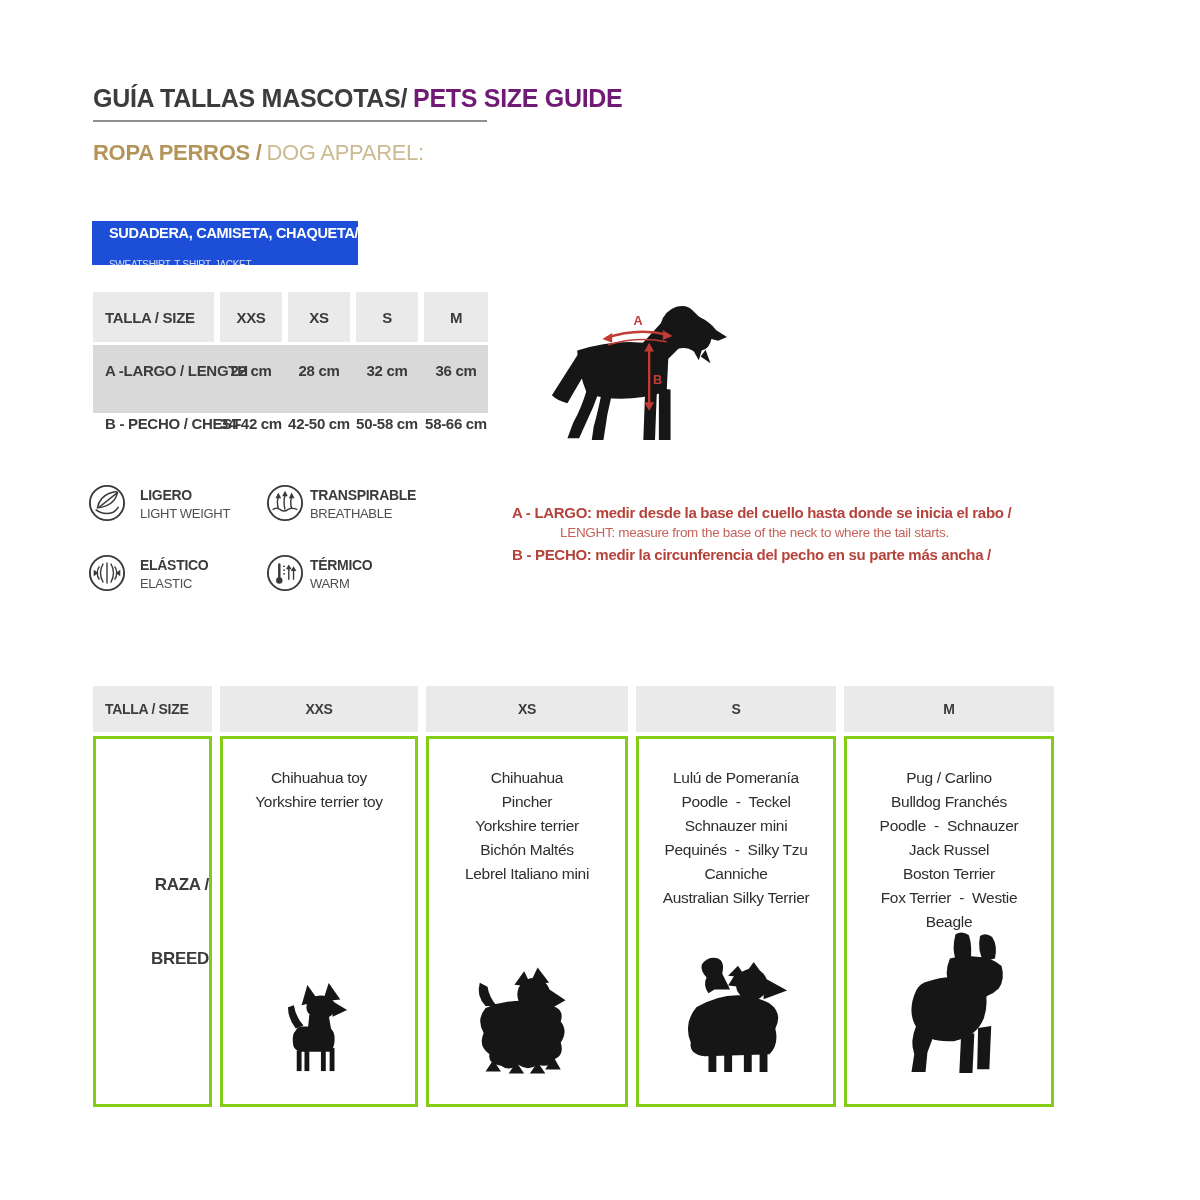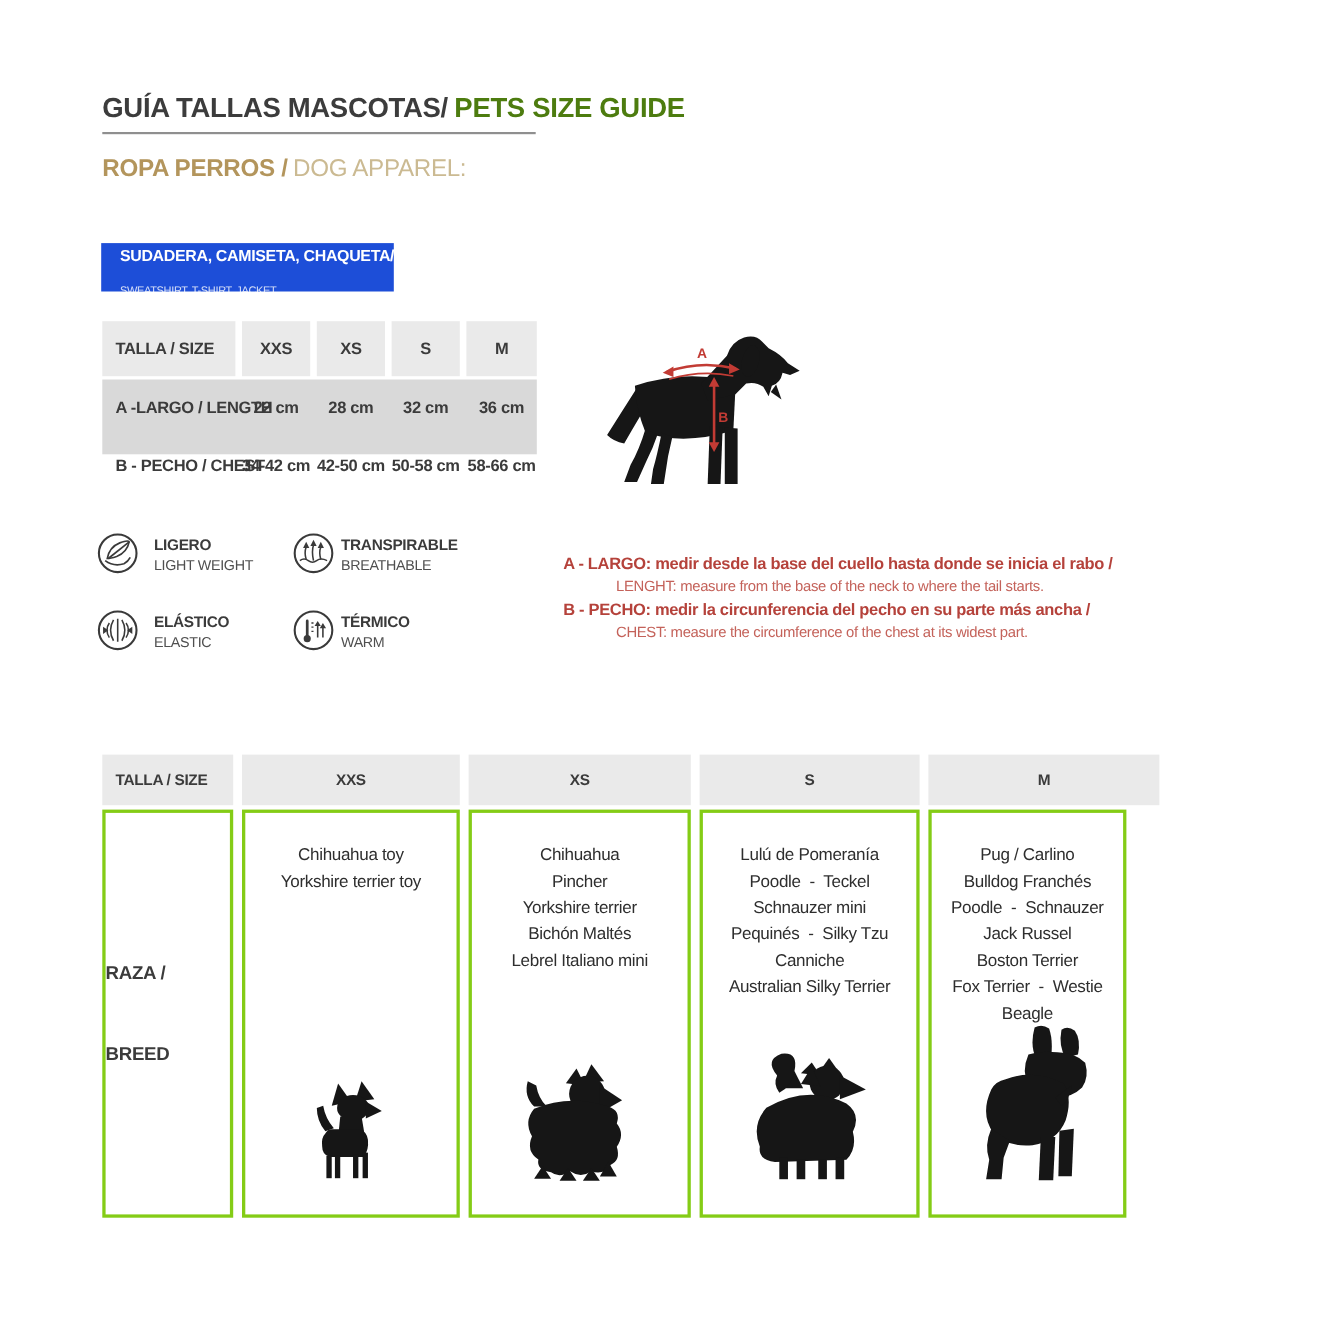--- a/index.html
+++ b/index.html
@@ -3,21 +3,21 @@
 <meta charset="utf-8">
 <style>
   html,body{margin:0;padding:0;background:#ffffff;}
   .page{position:relative;width:1200px;height:1200px;background:#fff;overflow:hidden;
         font-family:"Liberation Sans", sans-serif;color:#3b3b3b;letter-spacing:-0.3px;}
   .abs{position:absolute;}
 
   
   .title{left:93px;top:84px;font-size:25px;font-weight:bold;white-space:nowrap;}
   .title .es{color:#3c3c3c;}
-  .title .en{color:#4d7c0f;margin-left:6px;}
+  .title .en{color:#701a75;margin-left:6px;}
   .title-rule{left:93px;top:120px;width:394px;height:2px;background:#8f8f8f;}
   .subtitle{left:93px;top:140px;font-size:22px;white-space:nowrap;}
   .subtitle .es{color:#b3955c;font-weight:bold;}
   .subtitle .en{color:#cbba92;margin-left:5px;}
 
   
   .banner{left:92px;top:221px;width:266px;height:44px;background:#1d4ed8;box-sizing:border-box;
           padding:4px 9px 0 17px;}
   .banner .l1{font-size:14.5px;font-weight:bold;color:#ffffff;white-space:nowrap;}
   .banner .l2{font-size:10px;color:rgba(255,255,255,0.82);white-space:nowrap;margin-top:18px;}
@@ -47,21 +47,21 @@
   .note-light{font-size:13.5px;color:#c4625a;line-height:20px;padding-left:48px;white-space:nowrap;margin-bottom:2px;}
 
   
   .bhead{top:686px;height:46px;background:#eaeaea;display:flex;align-items:center;
          font-size:14px;font-weight:bold;box-sizing:border-box;}
   .bhead.c{justify-content:center;}
   .bhead.l{padding-left:12px;}
   .bcell{top:736px;height:371px;background:#ffffff;border:3px solid #84cc16;box-sizing:border-box;}
   .breeds{padding-top:27px;text-align:center;font-size:15.5px;color:#2e2e2e;}
   .breed-line{line-height:24px;white-space:pre-wrap;}
-  .raza{display:flex;flex-direction:column;align-items:flex-start;justify-content:center;
+  .raza{display:flex;flex-direction:column;align-items:flex-end;justify-content:center;
         font-size:17px;font-weight:bold;line-height:26px;gap:48px;}
   .dog{position:absolute;left:50%;transform:translateX(-50%);}
 </style>
 </head>
 <body>
 
 <div class="page">
 
   <div class="abs title">
     <span class="es">GUÍA TALLAS MASCOTAS/</span><span class="en">PETS SIZE GUIDE</span>
@@ -187,21 +187,20 @@
       <polygon points="29,13 26,18 32,18"></polygon>
     </g>
   </svg>
   <div class="abs feat-es" style="left:310px;top:557px;">TÉRMICO</div>
   <div class="abs feat-en" style="left:310px;top:574px;">WARM</div>
 
   <div class="abs notes">
     <div class="note-bold">A - LARGO: medir desde la base del cuello hasta donde se inicia el rabo /</div>
     <div class="note-light">LENGHT: measure from the base of the neck to where the tail starts.</div>
     <div class="note-bold">B - PECHO: medir la circunferencia del pecho en su parte más ancha /</div>
-    <div class="note-light">CHEST: measure the circumference of the chest at its widest part.</div>
   </div>
 
   <div class="abs bhead l" style="left:93px;width:119px;">TALLA / SIZE</div>
   <div class="abs bhead c" style="left:220px;width:198px;">XXS</div>
   <div class="abs bhead c" style="left:426px;width:202px;">XS</div>
   <div class="abs bhead c" style="left:636px;width:200px;">S</div>
   <div class="abs bhead c" style="left:844px;width:210px;">M</div>
 
   <div class="abs bcell raza" style="left:93px;width:119px;">
     <div>RAZA /</div>
@@ -274,21 +273,21 @@
         <path d="M20,56 Q6,72 14,92 Q12,104 28,106 L94,104 Q104,94 100,78 Q108,62 94,52 Q58,34 20,56 Z"></path>
         <path d="M30,26 Q18,12 34,6 Q50,4 46,22 Q44,36 32,42 Q26,34 30,26 Z"></path>
         <rect x="32" y="102" width="8" height="20"></rect>
         <rect x="48" y="104" width="8" height="18"></rect>
         <rect x="68" y="104" width="8" height="18"></rect>
         <rect x="84" y="102" width="8" height="20"></rect>
       </g>
     </svg>
   </div>
 
-  <div class="abs bcell" style="left:844px;width:180px;">
+  <div class="abs bcell" style="left:844px;width:210px;">
     <div class="breeds">
         <div class="breed-line">Pug / Carlino</div>
         <div class="breed-line">Bulldog Franchés</div>
         <div class="breed-line">Poodle  -  Schnauzer</div>
         <div class="breed-line">Jack Russel</div>
         <div class="breed-line">Boston Terrier</div>
         <div class="breed-line">Fox Terrier  -  Westie</div>
         <div class="breed-line">Beagle</div>
       </div>
     <svg class="dog" style="bottom:26px;" width="122" height="146" viewBox="0 0 130 155">

